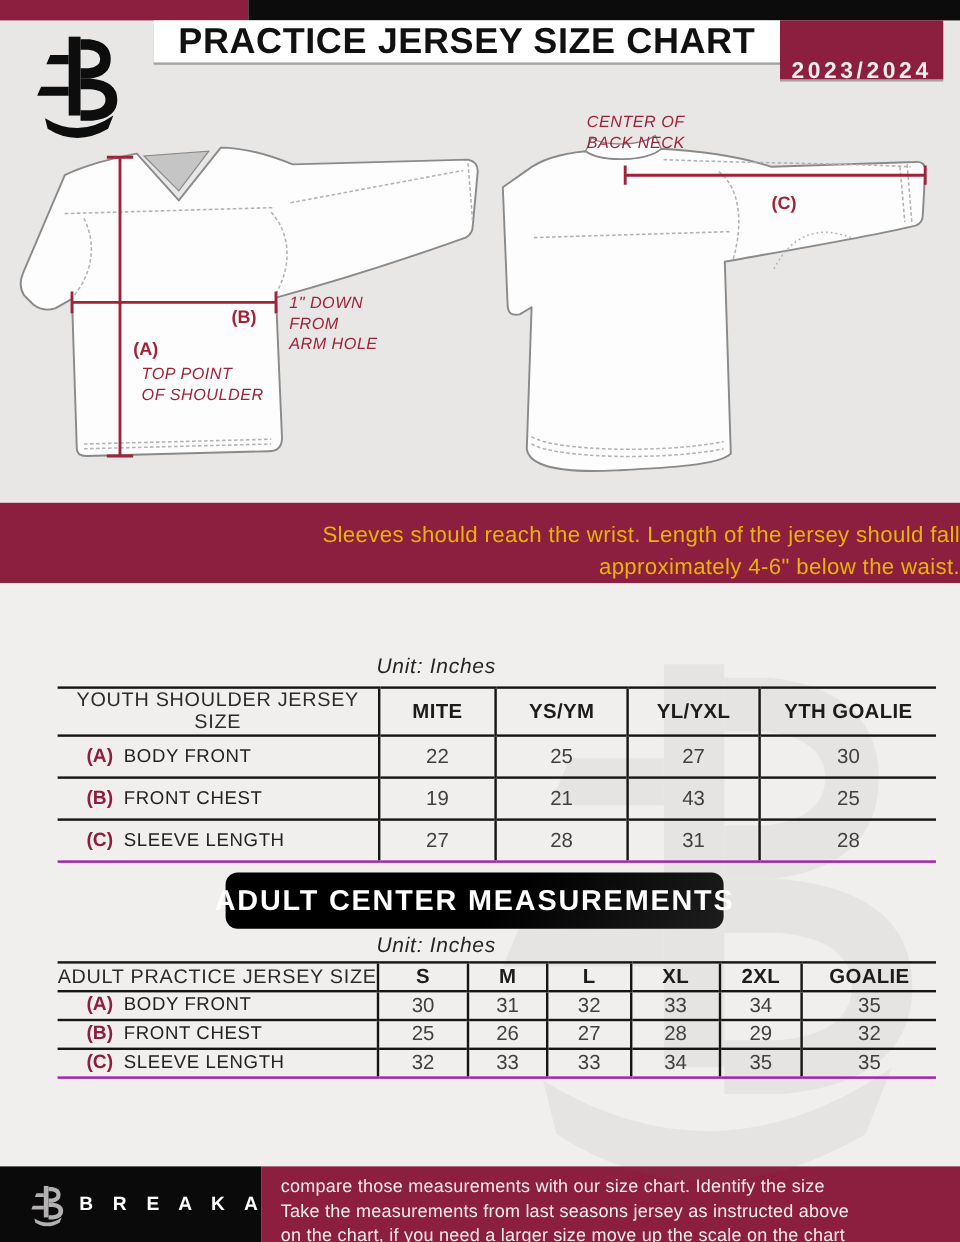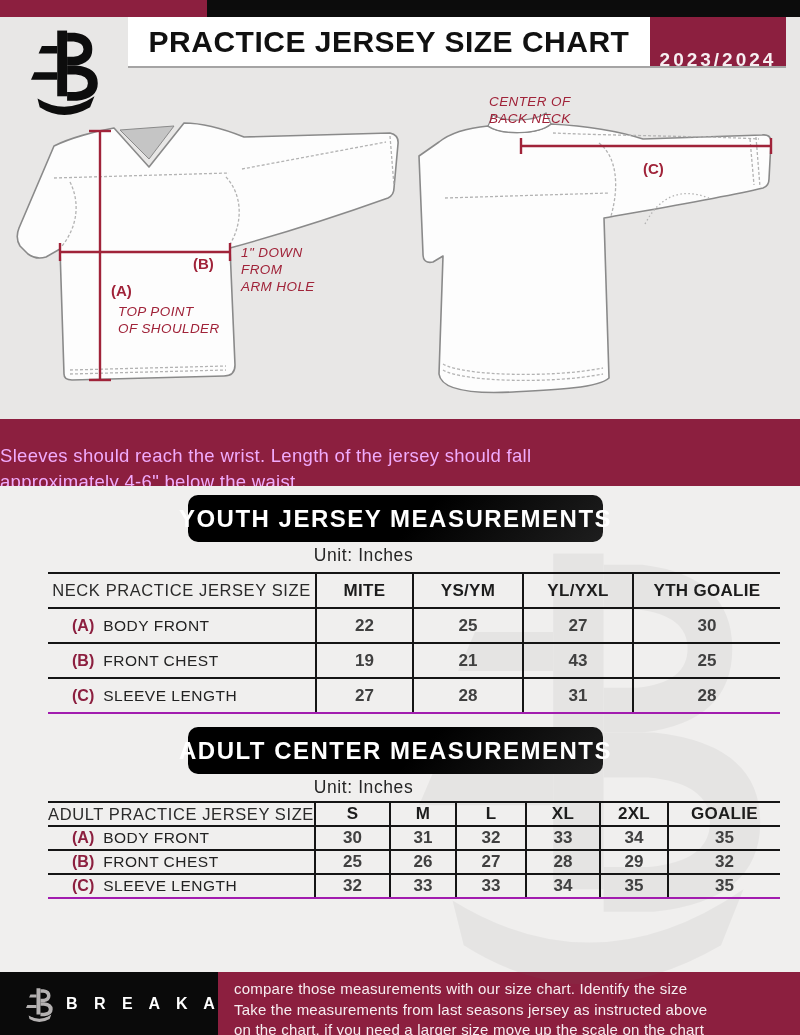--- a/index.html
+++ b/index.html
@@ -7,71 +7,71 @@
   body { font-family:"Liberation Sans", sans-serif; }
   .page {
     position:relative; width:800px; height:1035px; margin:0 auto;
     background:#e8e7e6; overflow:hidden;
   }
   
   .strip-maroon { position:absolute; left:0; top:0; width:207px; height:17px; background:#8c1f3f; }
   .strip-black  { position:absolute; left:207px; top:0; width:593px; height:17px; background:#0c0c0c; }
   .header-logo  { position:absolute; left:28px; top:24px; width:76px; height:92px; color:#0d0d0d; }
   .title-box {
-    position:absolute; left:128px; top:17px; width:522px; height:49px;
+    position:absolute; left:128px; top:17px; width:522px; height:35px;
     background:#ffffff; display:flex; align-items:center; justify-content:center;
     box-shadow:0 2px 0 rgba(40,40,40,.35);
   }
   .title-box span { font-size:30px; font-weight:800; color:#111; letter-spacing:.5px; white-space:nowrap; }
   .year-box {
     position:absolute; left:650px; top:17px; width:136px; height:49px;
     background:#8c1f3f; display:flex; align-items:center; justify-content:center;
     box-shadow:0 2px 0 rgba(40,40,40,.35);
   }
   .year-box span { font-size:19px; font-weight:800; color:#f7eef1; letter-spacing:3px; white-space:nowrap;margin-top:36px; }
   
   .jersey-front { position:absolute; left:8px; top:106px; width:425px; height:306px; }
   .jersey-back  { position:absolute; left:403px; top:86px;  width:397px; height:315px; }
   .ann-key  { font-weight:bold; font-size:15px; fill:#a02339; }
   .ann-text { font-style:italic; font-size:13.5px; fill:#a02339; letter-spacing:.4px; }
   
   .notice {
     position:absolute; left:0; top:419px; width:800px; height:67px;
-    background:#8c1f3f; color:#f0abfc; text-align:left; padding-top:24px;
+    background:#8c1f3f; color:#eab308; text-align:right; padding-top:14px;
   }
   .notice div { font-size:18.5px; line-height:26px; letter-spacing:.3px; }
   
   .lower-bg { position:absolute; left:0; top:486px; width:800px; height:486px; background:#f0efee; }
   .watermark { position:absolute; left:408px; top:520px; width:380px; height:470px; color:#6f6f6f; opacity:.08; z-index:1; }
   
   .section-banner {
     position:absolute; left:188px; width:415px; height:47px; border-radius:10px;
     background:linear-gradient(135deg,#000 55%,#1e1e1e); display:flex; align-items:center; justify-content:center;
     z-index:2;
   }
   .section-banner span { color:#fff; font-size:24px; font-weight:800; letter-spacing:1.5px; white-space:nowrap; }
   .banner-youth { top:495px; }
   .banner-adult { top:727px; }
-  .unit-line { position:absolute; left:0; width:727px; text-align:center; font-size:17.5px; color:#252525; letter-spacing:.6px; z-index:2; }
+  .unit-line { position:absolute; left:0; width:727px; text-align:center; font-style:italic; font-size:17.5px; color:#252525; letter-spacing:.6px; z-index:2; }
   .unit-youth { top:545px; }
   .unit-adult { top:777px; }
   
   table.size-table { position:absolute; left:48px; width:732px; border-collapse:collapse; table-layout:fixed; z-index:2; }
   .table-youth { top:572px; }
   .table-adult { top:801px; }
   .size-table td { border-top:2px solid #151515; text-align:center; vertical-align:middle; height:35px; }
   .table-adult td { height:24px; }
   .size-table tr.last td { border-bottom:2px solid #a21caf; }
   .size-table td + td { border-left:2px solid #151515;border-radius:10px; }
   .size-table td.rowlabel { text-align:left; padding-left:24px; }
   .size-table tr.head td { font-weight:bold; font-size:17px; color:#1c1c1c; letter-spacing:.3px; }
   .size-table tr.head td.rowlabel { font-weight:normal; font-size:16.5px; color:#2a2a2a; text-align:center; padding-left:0; letter-spacing:.6px; }
   .size-table .key { color:#8c1f3f; font-weight:bold; font-size:16px; margin-right:9px; }
   .size-table .lbl { color:#222; font-size:15.5px; letter-spacing:.5px; }
-  .size-table td.val { font-size:17px; color:#404040;font-weight:bold; }
+  .size-table td.val { font-size:17px; color:#404040; }
   
   .footer-black {
     position:absolute; left:0; top:972px; width:218px; height:63px; background:#0a0a0a;
     display:flex; align-items:center;
   }
   .footer-logo { width:28px; height:38px; margin-left:26px; color:#b4b1b1; flex:none; }
   .footer-brand { color:#fff; font-size:16px; font-weight:bold; letter-spacing:6px; margin-left:12px; white-space:nowrap; }
   .footer-maroon {
     position:absolute; left:218px; top:972px; width:582px; height:63px; background:#8c1f3f;
     color:#f6edf0; padding:7px 0 0 16px;
@@ -163,36 +163,33 @@
   <div class="notice">
     <div>Sleeves should reach the wrist. Length of the jersey should fall</div>
     <div>approximately 4-6" below the waist.</div>
   </div>
 
   <div class="lower-bg"></div>
   <svg class="watermark" viewBox="0 0 64 84" preserveAspectRatio="xMidYMid meet">
       <use href="#bk-logo"></use>
     </svg>
 
-  <div class="section-banner banner-youth">
-    <span>YOUTH JERSEY MEASUREMENTS</span>
-  </div>
   <div class="unit-line unit-youth">Unit: Inches</div>
 
   <table class="size-table table-youth">
     <colgroup>
         <col style="width:268px">
         <col style="width:97px">
         <col style="width:110px">
         <col style="width:110px">
         <col style="width:147px">
       </colgroup>
     <tbody>
         <tr class="head">
-      <td class="rowlabel">NECK PRACTICE JERSEY SIZE</td>
+      <td class="rowlabel">YOUTH SHOULDER JERSEY SIZE</td>
       <td>MITE</td>
       <td>YS/YM</td>
       <td>YL/YXL</td>
       <td>YTH GOALIE</td>
     </tr>
     <tr>
       <td class="rowlabel"><span class="key">(A)</span><span class="lbl">BODY FRONT</span></td>
       <td class="val">22</td>
       <td class="val">25</td>
       <td class="val">27</td>

